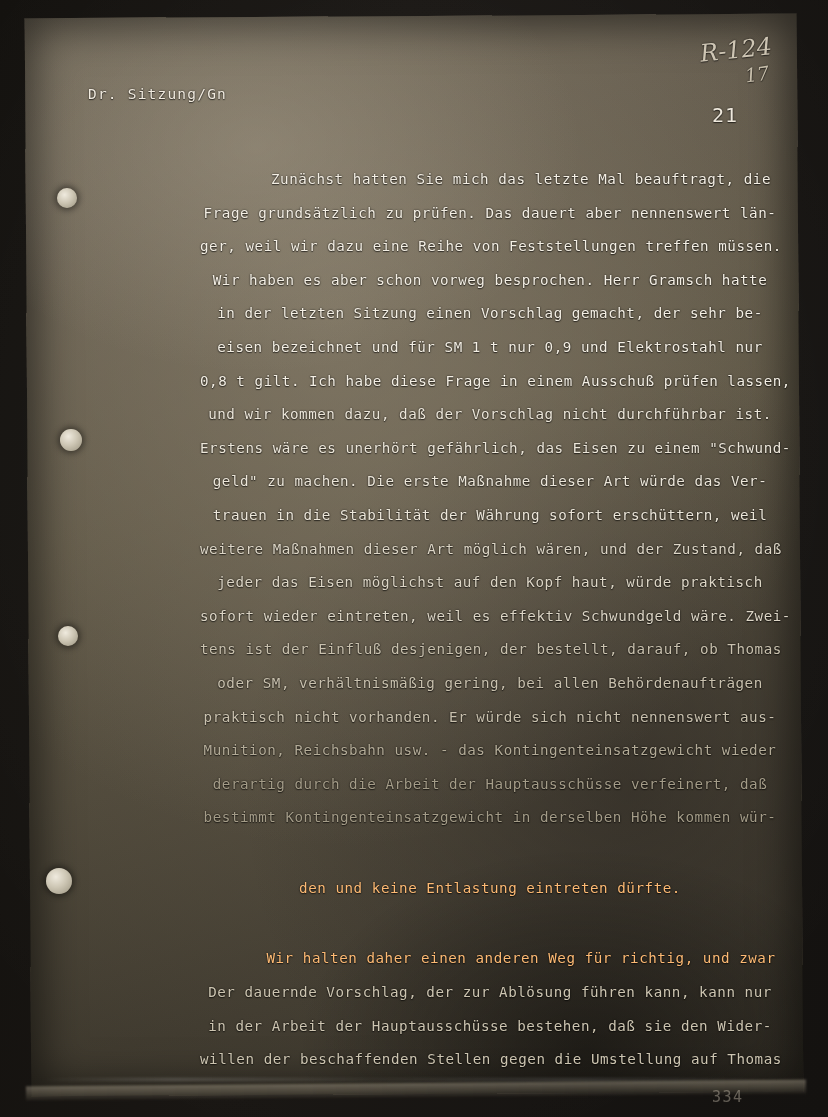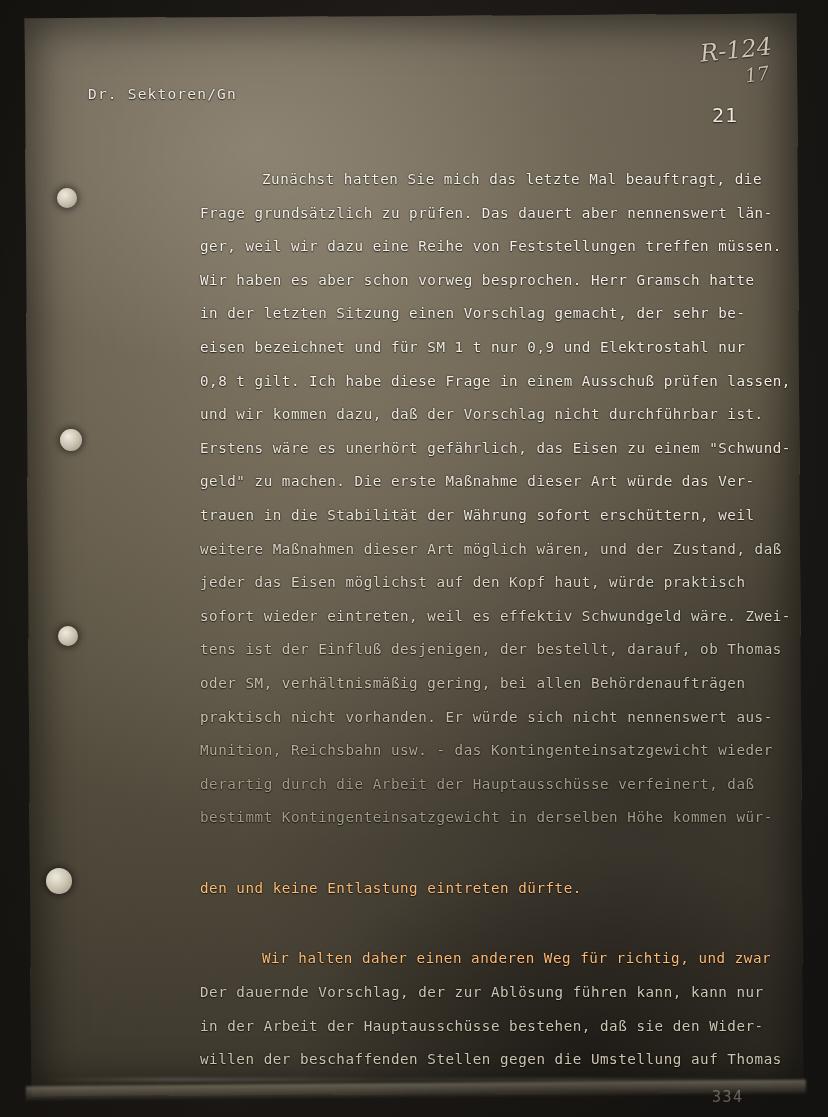--- a/index.html
+++ b/index.html
@@ -143,20 +143,21 @@
     color: rgba(225,216,198,0.38);
     text-shadow: none;
   }
 
   
   #body-text {
     position: absolute;
     left: 200px;
     top: 163px;
     width: 580px;
+    text-align: center;
   }
   .para {
     margin: 0 0 0 0;
   }
   .line {
     font-size: 14.2px;
     line-height: 33.6px;
     letter-spacing: 0.55px;
     white-space: pre;
   }
@@ -209,21 +210,21 @@
   <div class="punch" id="punch-1"></div>
   <div class="punch" id="punch-2"></div>
   <div class="punch" id="punch-3"></div>
   <div class="punch" id="punch-4"></div>
 
   <div id="content">
 
     <div id="hand-mark-1">R-124</div>
     <div id="hand-mark-2">17</div>
 
-    <div id="header-ref">Dr. Sektoren/Gn</div>
+    <div id="header-ref">Dr. Sitzung/Gn</div>
     <div id="page-number">21</div>
 
     <div id="body-text">
         <div class="para">
           <div class="line f0 indent">Zunächst hatten Sie mich das letzte Mal beauftragt, die</div>
           <div class="line f0">Frage grundsätzlich zu prüfen. Das dauert aber nennenswert län-</div>
           <div class="line f0">ger, weil wir dazu eine Reihe von Feststellungen treffen müssen.</div>
           <div class="line f0">Wir haben es aber schon vorweg besprochen. Herr Gramsch hatte</div>
           <div class="line f0">in der letzten Sitzung einen Vorschlag gemacht, der sehr be-</div>
           <div class="line f0">eisen bezeichnet und für SM 1 t nur 0,9 und Elektrostahl nur</div>

